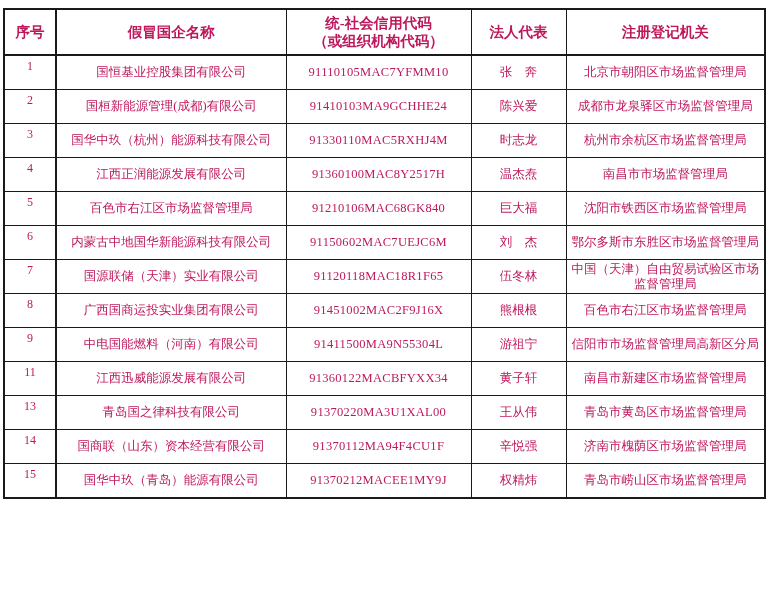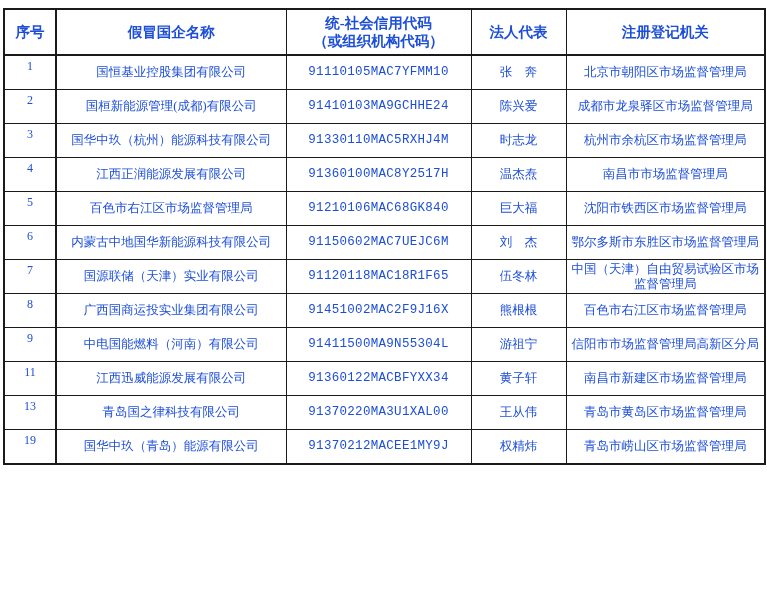--- a/index.html
+++ b/index.html
@@ -6,21 +6,21 @@
     margin: 0;
     padding: 0;
     background: #ffffff;
   }
   .page {
     position: relative;
     width: 767px;
     height: 599px;
     background: #ffffff;
     font-family: "Liberation Serif", "DejaVu Serif", serif;
-    color: #1d4ed8;
+    color: #be185d;
     overflow: hidden;
   }
   table.roster {
     position: absolute;
     left: 3px;
     top: 8px;
     width: 761px;
     border-collapse: collapse;
     table-layout: fixed;
     background: #ffffff;
@@ -54,21 +54,21 @@
   }
   table.roster tbody td.cell-no {
     font-size: 12px;
     vertical-align: top;
     padding-top: 3px;
     border-right-width: 2px;
   }
   table.roster tbody td.cell-code {
     font-size: 12.5px;
     letter-spacing: 0.3px;
-    font-family: Liberation Mono, monospace;
+    font-family: Liberation Serif, serif;
     margin-top: 48px;
   }
   table.roster tbody td.cell-name,
   table.roster tbody td.cell-authority {
     font-size: 12.5px;
   }
 </style>
 </head>
 <body>
 
@@ -163,21 +163,28 @@
       <td class="cell-authority">南昌市新建区市场监督管理局</td>
     </tr>
         <tr>
       <td class="cell-no">13</td>
       <td class="cell-name">青岛国之律科技有限公司</td>
       <td class="cell-code">91370220MA3U1XAL00</td>
       <td class="cell-rep">王从伟</td>
       <td class="cell-authority">青岛市黄岛区市场监督管理局</td>
     </tr>
         <tr>
-      <td class="cell-no">19</td>
+      <td class="cell-no">14</td>
+      <td class="cell-name">国商联（山东）资本经营有限公司</td>
+      <td class="cell-code">91370112MA94F4CU1F</td>
+      <td class="cell-rep">辛悦强</td>
+      <td class="cell-authority">济南市槐荫区市场监督管理局</td>
+    </tr>
+        <tr>
+      <td class="cell-no">15</td>
       <td class="cell-name">国华中玖（青岛）能源有限公司</td>
       <td class="cell-code">91370212MACEE1MY9J</td>
       <td class="cell-rep">权精炜</td>
       <td class="cell-authority">青岛市崂山区市场监督管理局</td>
     </tr>
       </tbody>
   </table>
 
 </div>
 

